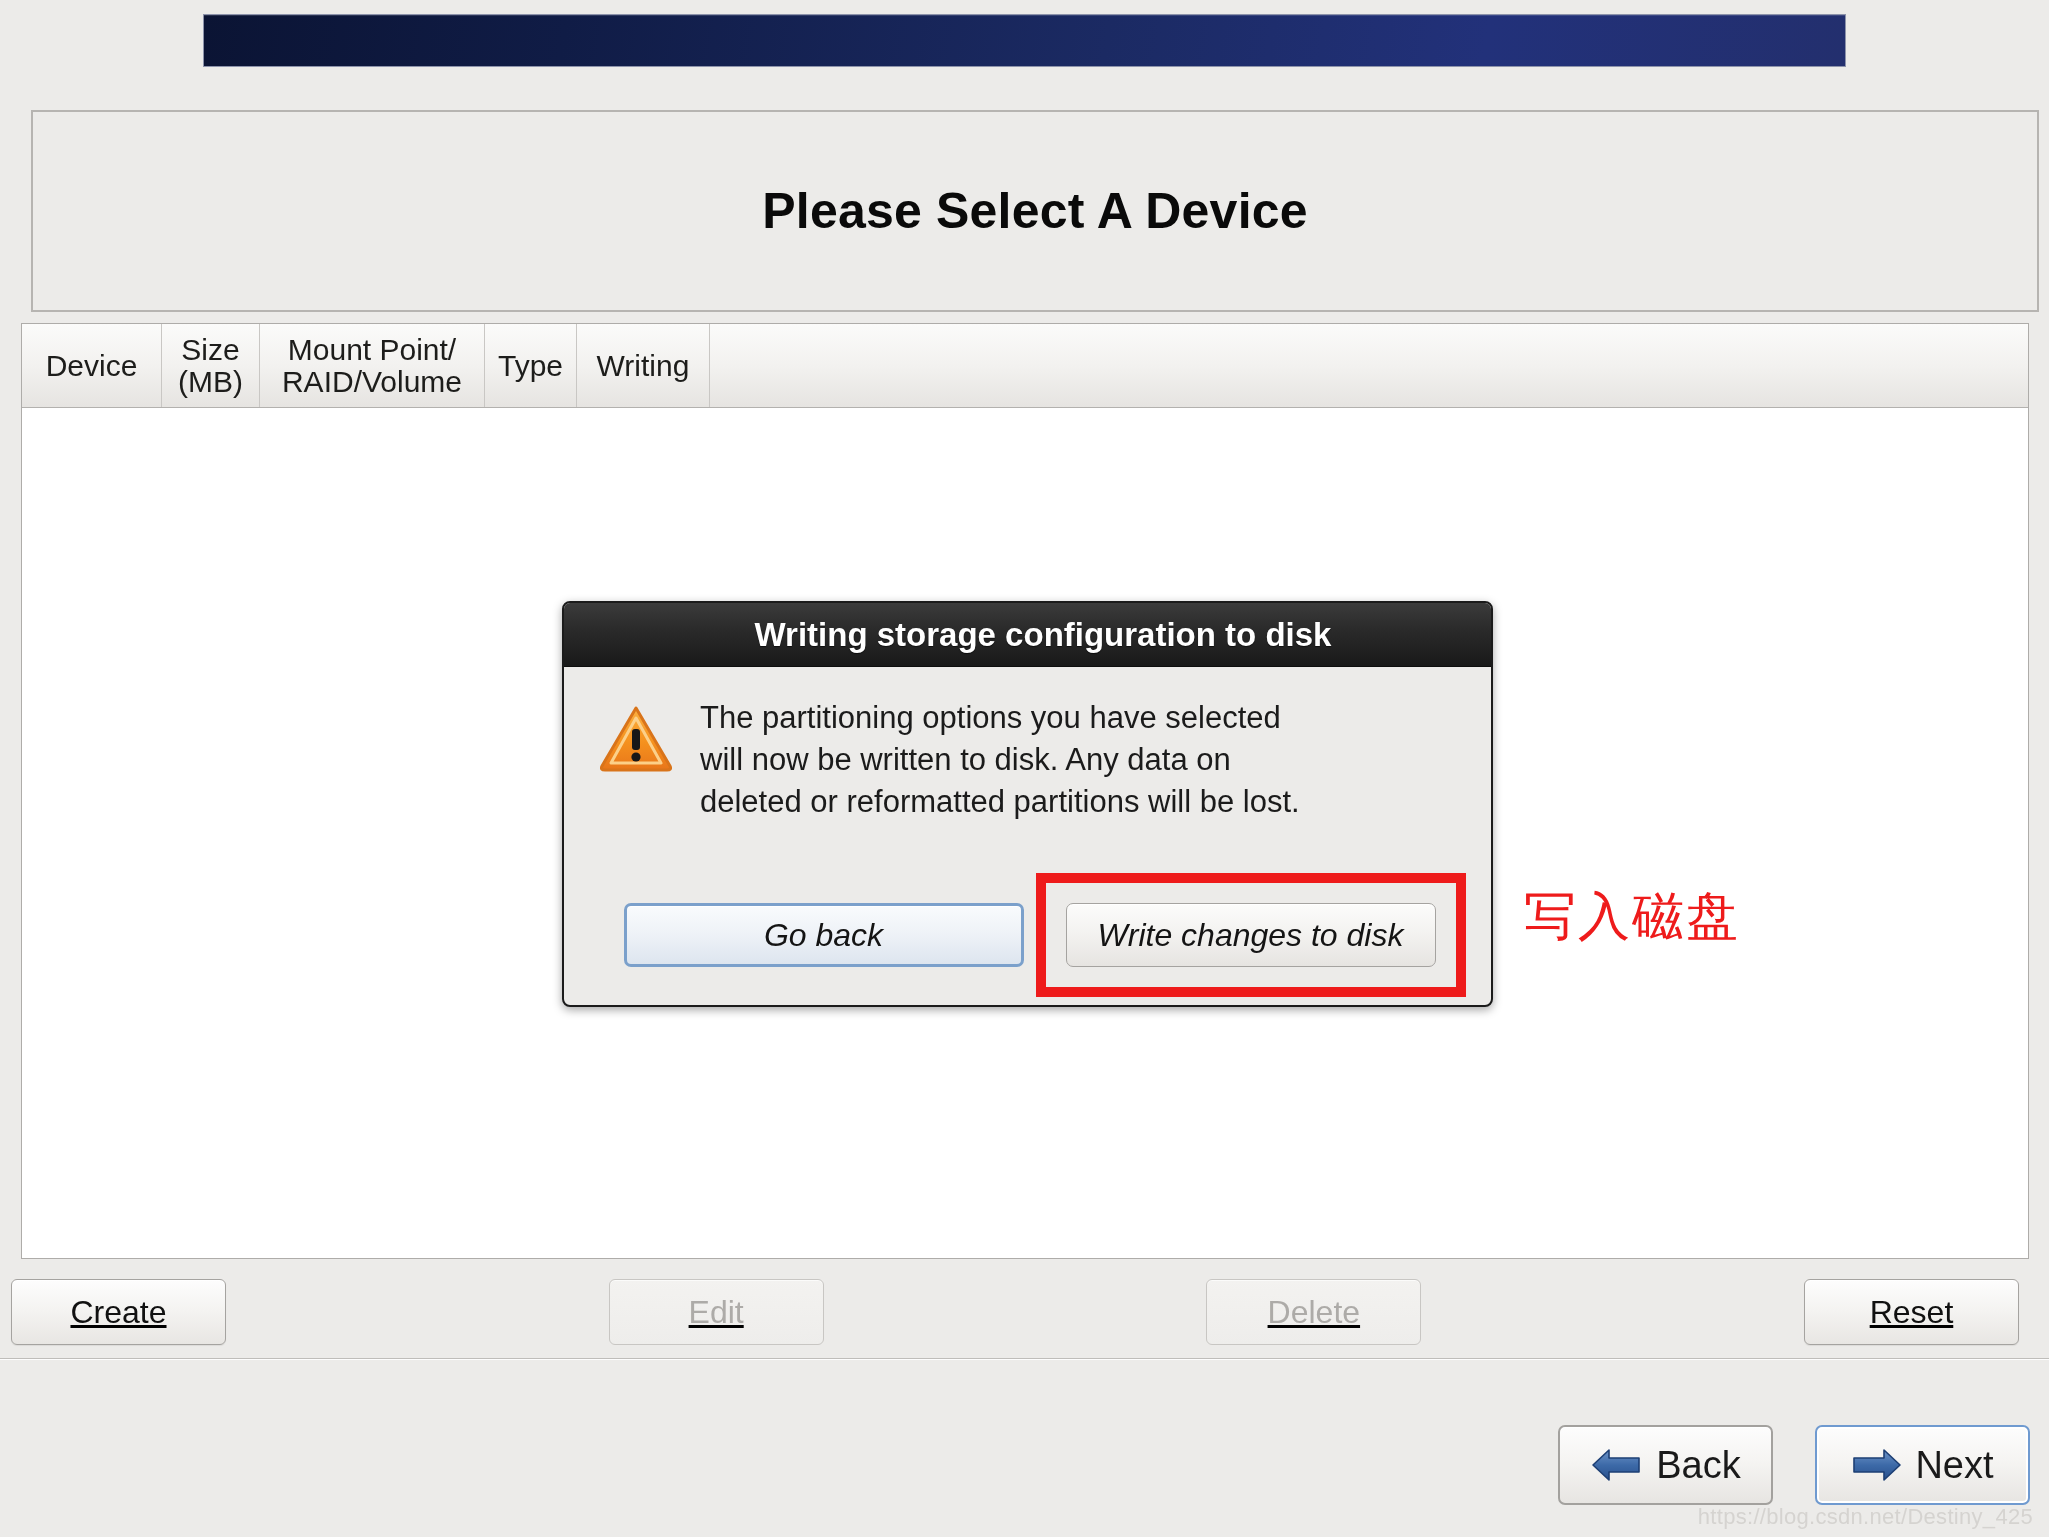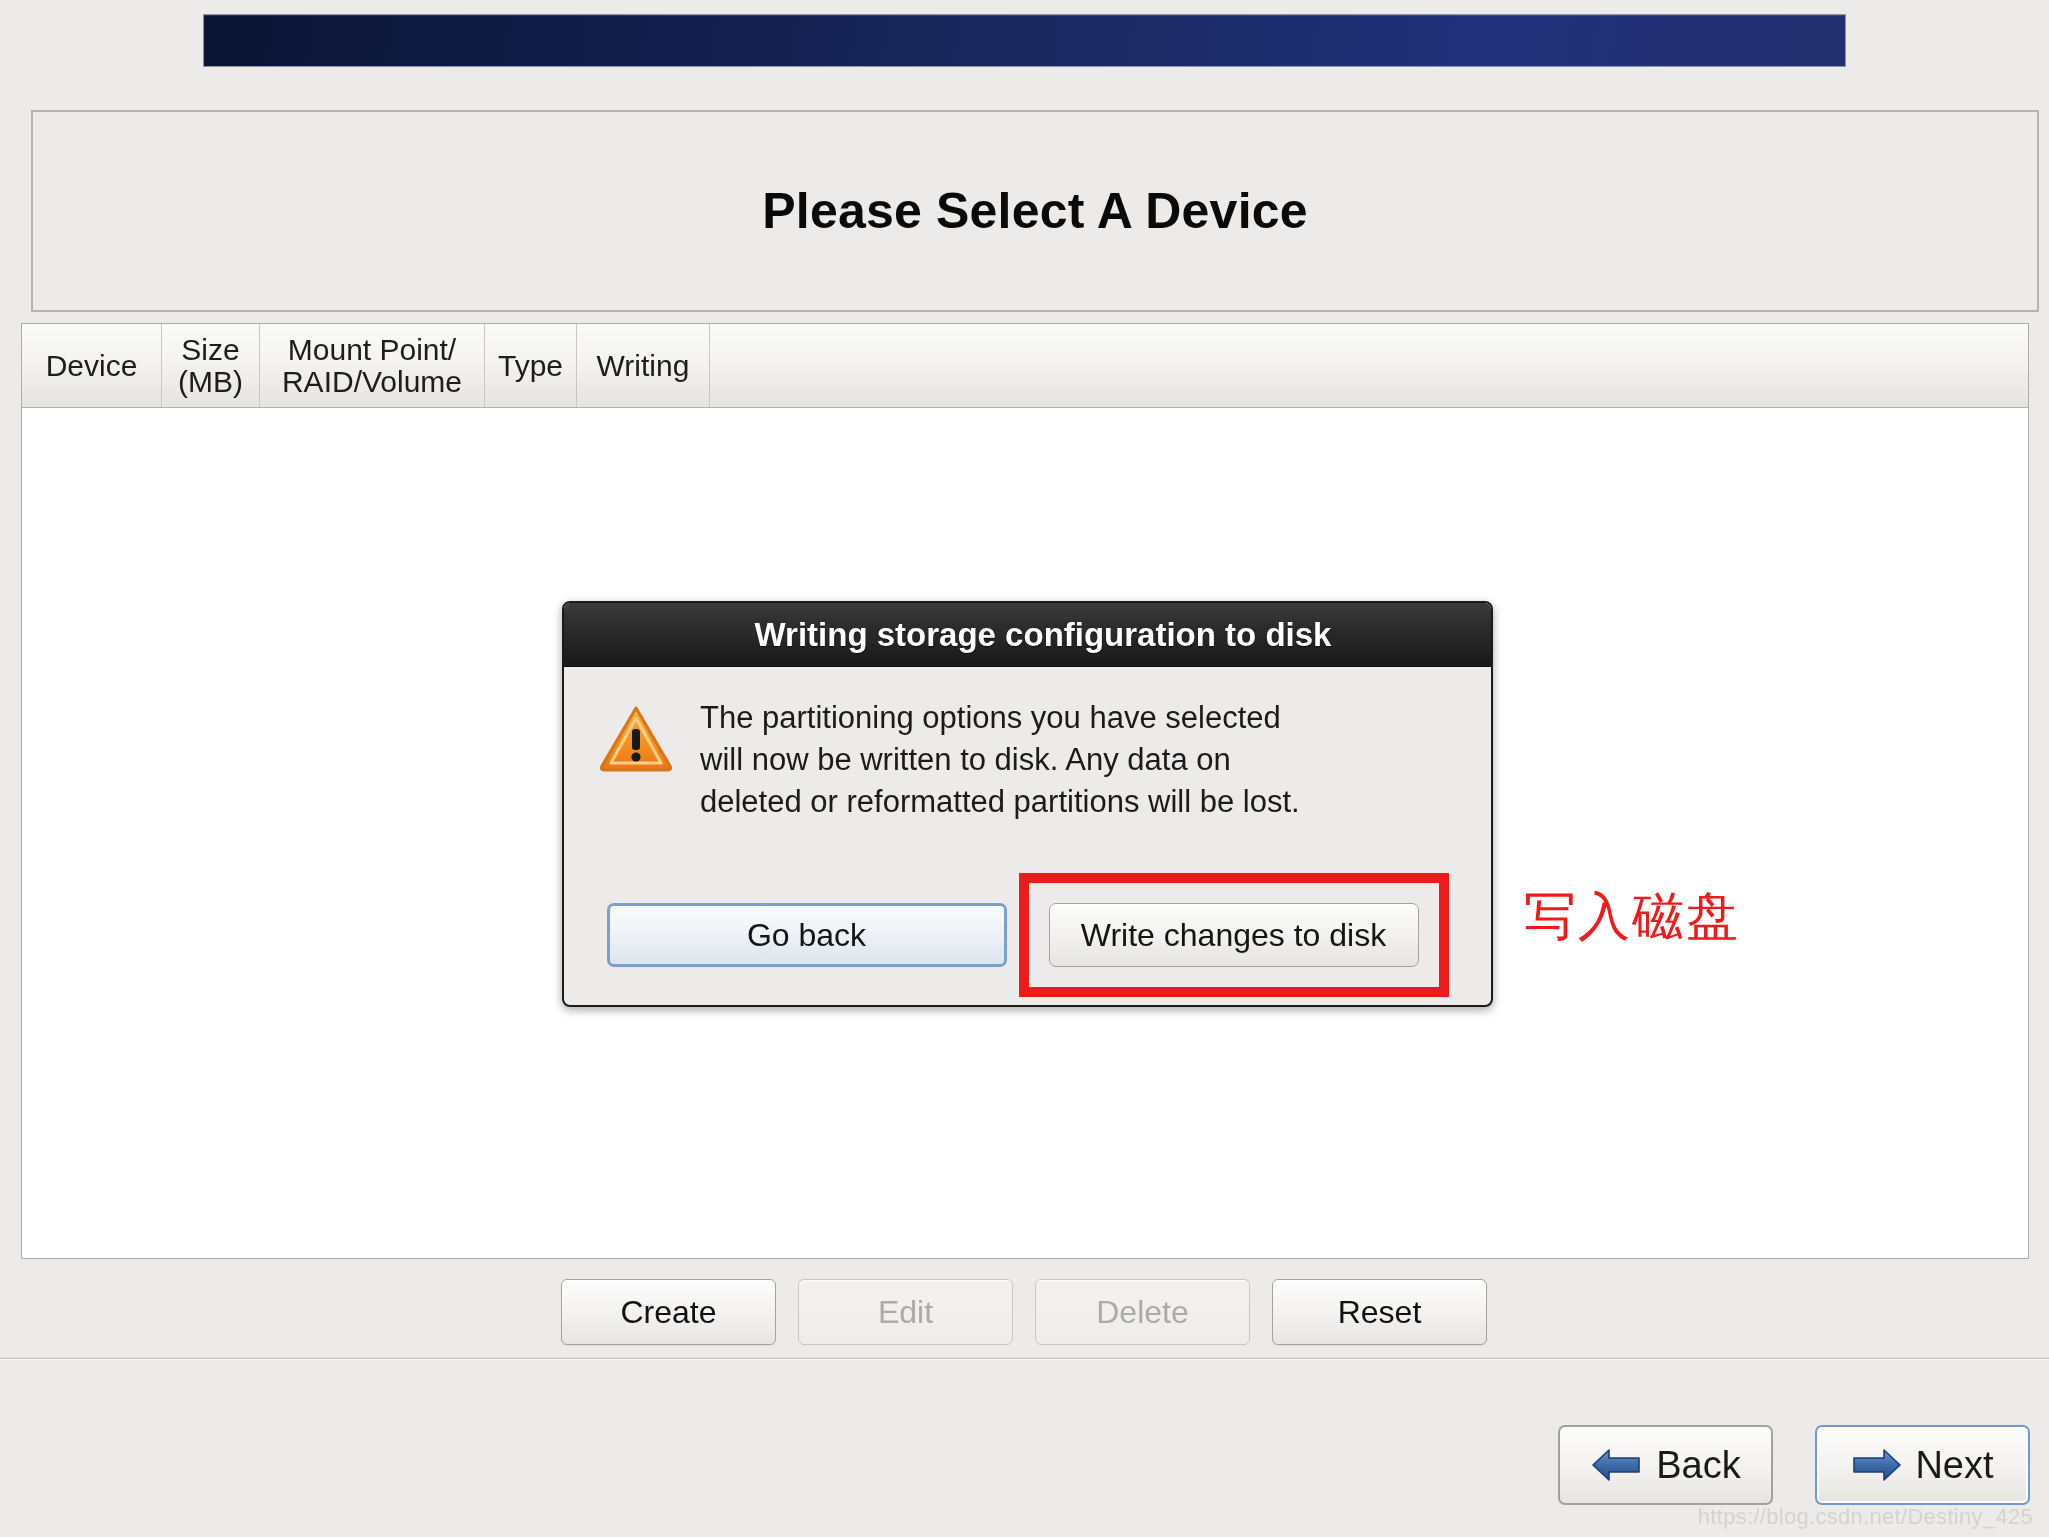--- a/index.html
+++ b/index.html
@@ -92,28 +92,29 @@
   .th.col-format  { width: 133px; }
   .th.col-spacer  { flex: 1; border-right: none; }
   #table-body {
     height: 850px;
     background: #ffffff;
   }
 
   
   #action-row {
     position: absolute;
-    left: 20px;
+    left: 11px;
     top: 1275px;
     width: 2008px;
     height: 74px;
     display: flex;
-    justify-content: center;
+    justify-content: space-between;
     align-items: center;
     gap: 22px;
+    text-decoration: underline;
   }
   .gtk-btn {
     background: linear-gradient(to bottom, #fdfdfd 0%, #f4f3f1 48%, #e8e6e3 100%);
     border: 1px solid #a5a3a0;
     border-radius: 6px;
     font-size: 32px;
     color: #111;
     min-width: 215px;
     height: 66px;
     display: flex;
@@ -226,29 +227,30 @@
   #warning-icon { flex: 0 0 auto; margin-top: 6px; }
   #dialog-message {
     font-size: 31px;
     line-height: 1.36;
     color: #1b1b1b;
     white-space: pre-line;
     font-family: "Liberation Sans Narrow", "Liberation Sans", sans-serif;
   }
   #dialog-buttons {
     position: absolute;
-    left: 0;
+    left: 17px;
     top: 270px;
     width: 100%;
     display: flex;
     justify-content: center;
     align-items: center;
     gap: 12px;
     box-sizing: border-box;
     padding: 0 28px;
+    font-style: italic;
   }
   .dlg-btn {
     height: 64px;
     border-radius: 7px;
     display: flex;
     align-items: center;
     justify-content: center;
     font-size: 32px;
     color: #141414;
     box-sizing: border-box;

